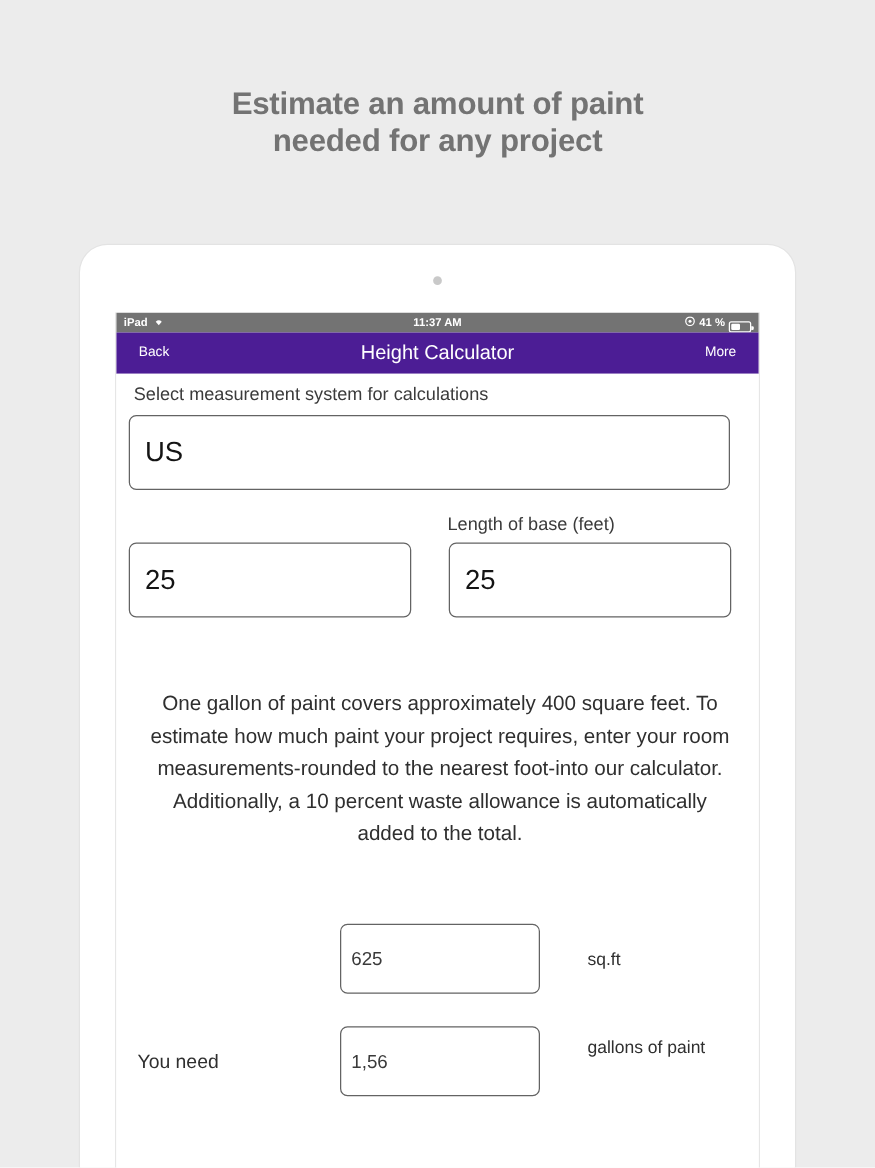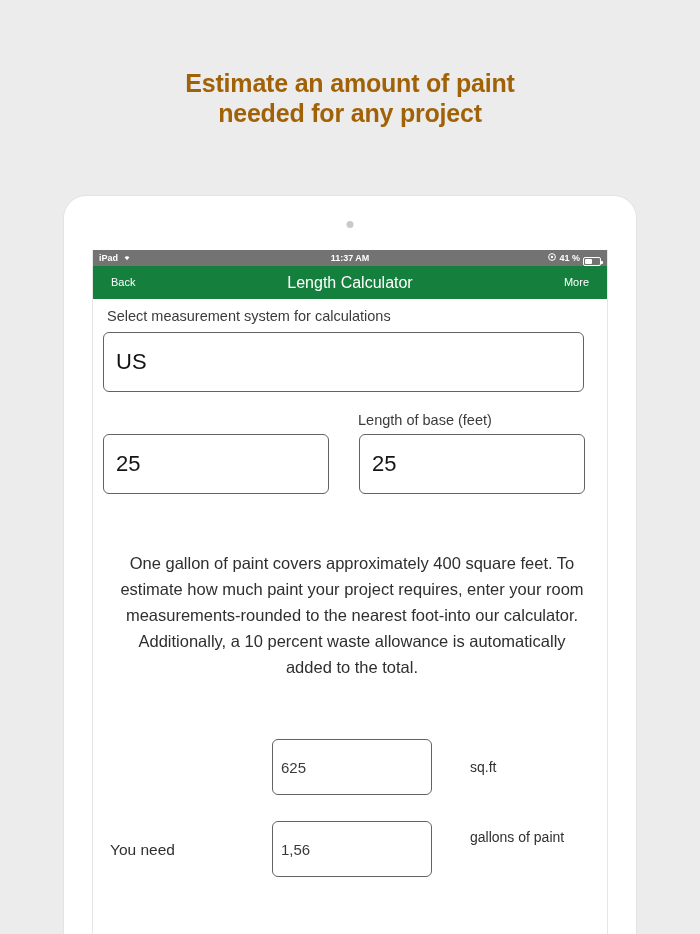--- a/index.html
+++ b/index.html
@@ -18,21 +18,21 @@
   
   .headline {
     position: absolute;
     top: 68px;
     left: 0;
     width: 700px;
     text-align: center;
     font-size: 25px;
     font-weight: bold;
     line-height: 30px;
-    color: #a16207;
+    color: #737373;
     letter-spacing: -0.2px;
   }
   .headline .l2 { display: block; }
 
   
   .device {
     position: absolute;
     left: 64px;
     top: 196px;
     width: 572px;
@@ -126,21 +126,21 @@
     left: 1px; top: 1px; bottom: 1px;
     width: 41%;
     background: #ffffff;
     border-radius: 1px;
   }
 
   
   .navbar {
     position: relative;
     height: 33px;
-    background: #15803d;
+    background: #4c1d95;
     color: #ffffff;
     text-decoration: underline;
   }
   .nav-back {
     position: absolute;
     left: 18px;
     top: 0;
     line-height: 33px;
     font-size: 11px;
     color: #ffffff;
@@ -268,21 +268,21 @@
         </span>
         <span>41 %</span>
         <span class="battery">
           <span class="battery-fill"></span>
         </span>
       </div>
     </div>
 
     <div class="navbar">
       <div class="nav-back">Back</div>
-      <div class="nav-title">Length Calculator</div>
+      <div class="nav-title">Height Calculator</div>
       <div class="nav-more">More</div>
     </div>
 
     <div class="content">
 
       <div class="field-label lbl-system">Select measurement system for calculations</div>
       <div class="box sel-system">
         <span class="box-value">US</span>
       </div>
 

